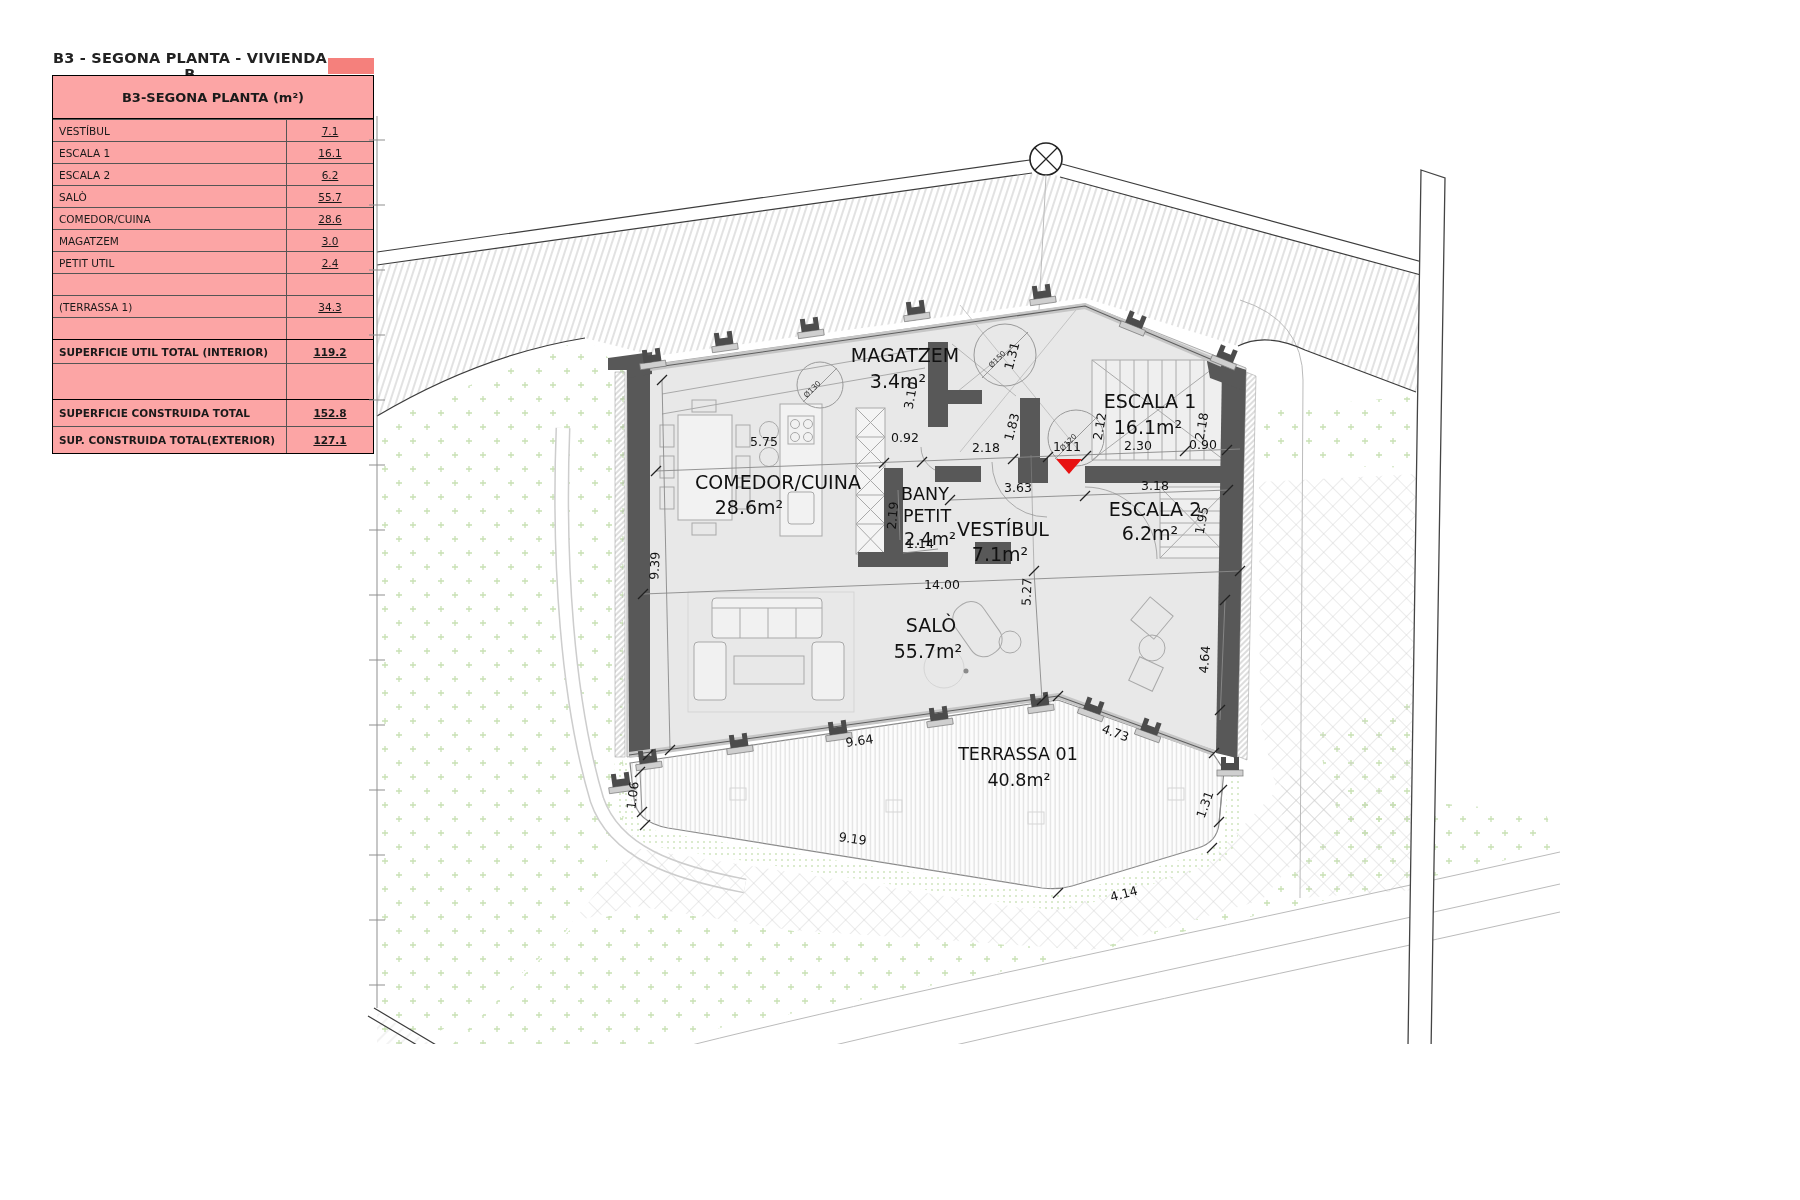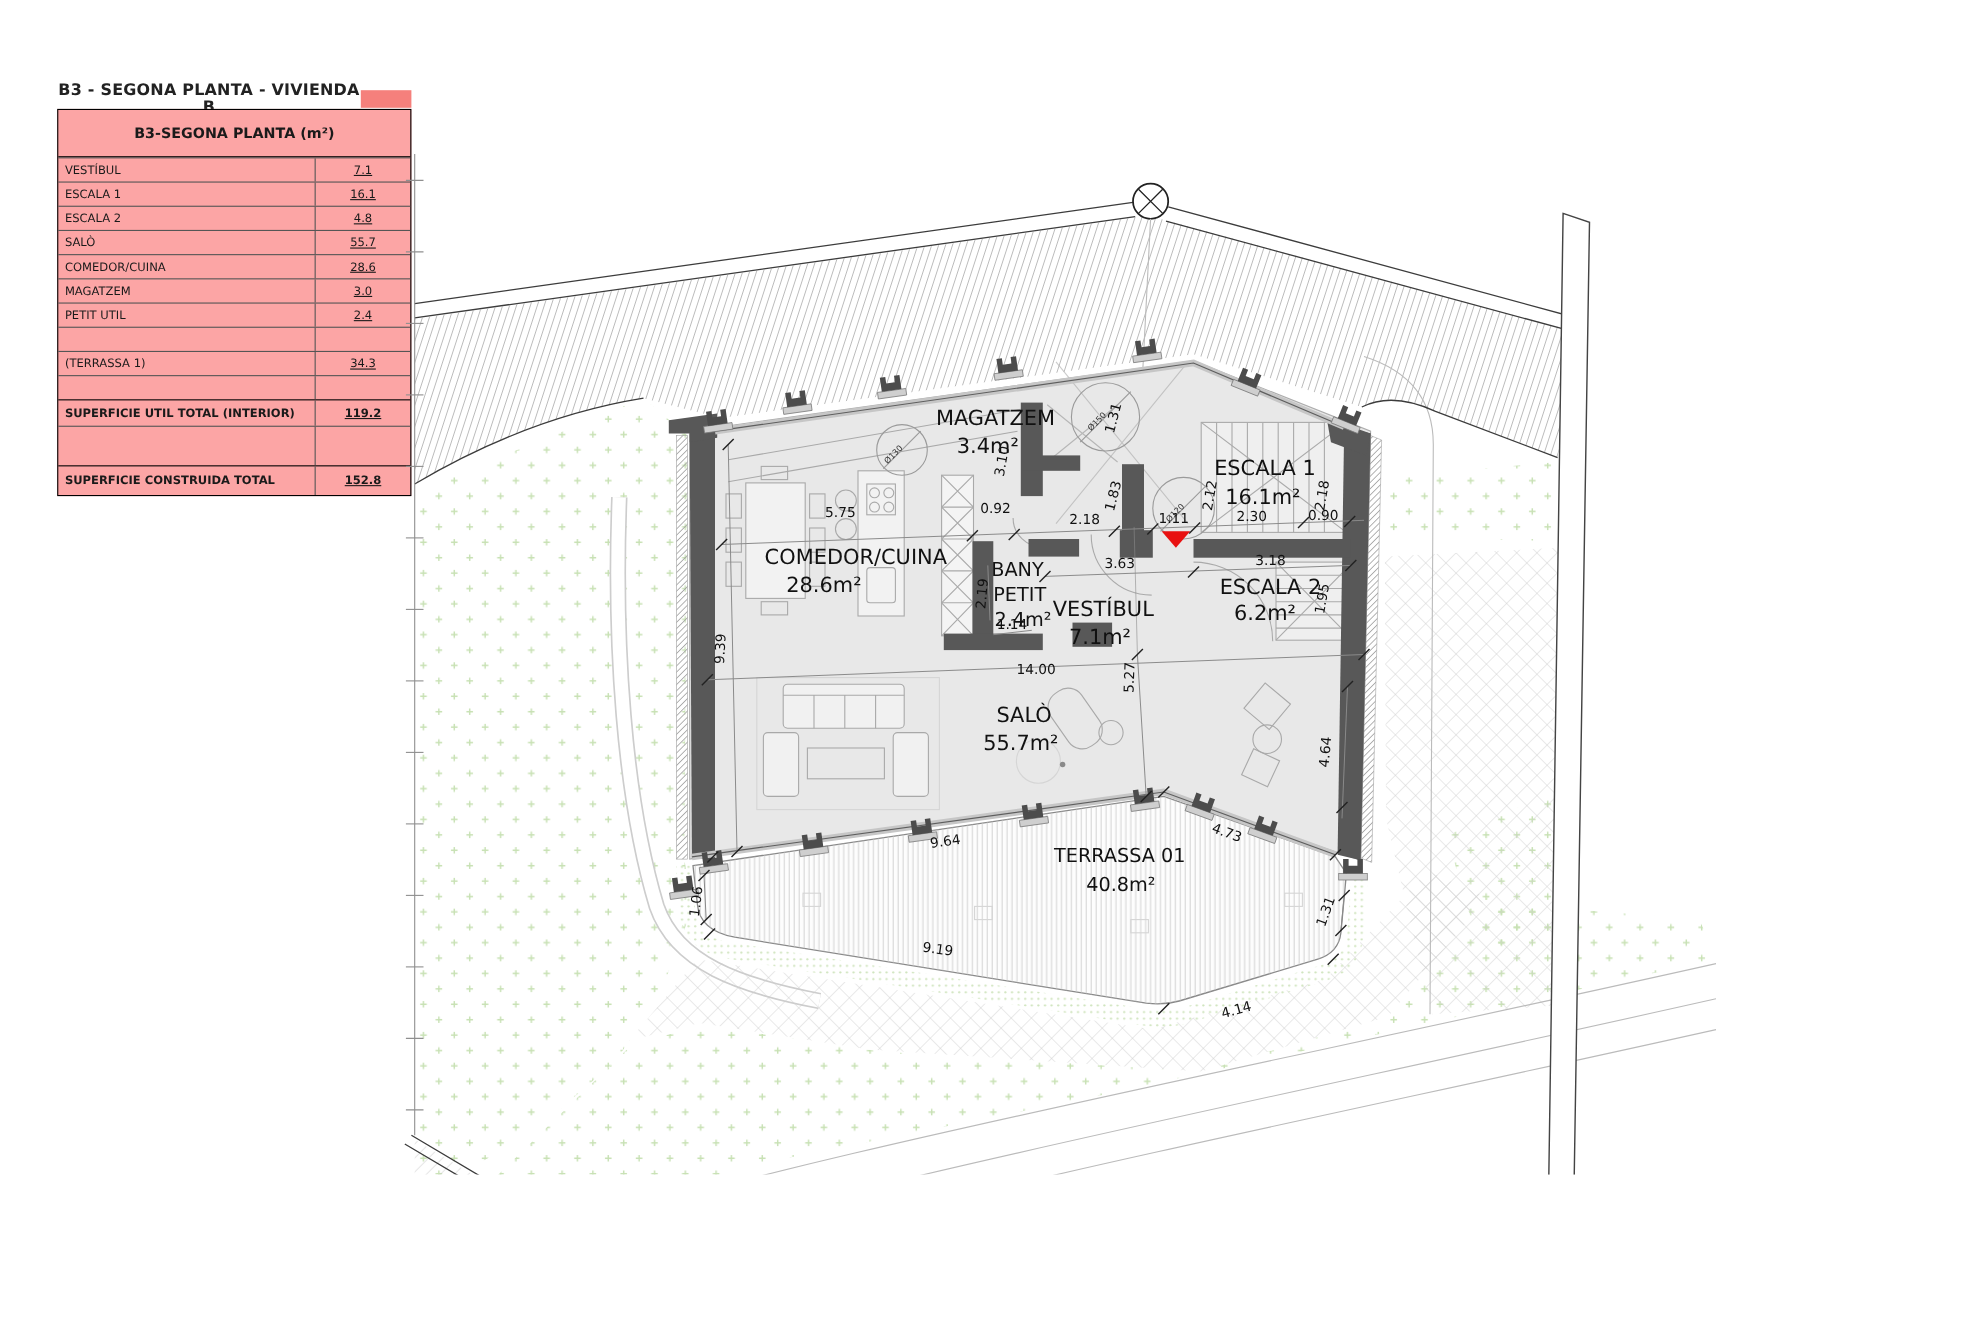--- a/index.html
+++ b/index.html
@@ -1,17 +1,17 @@
 <!DOCTYPE html>
 <html><head>
 <meta charset="utf-8">
 <style>
   html,body{margin:0;padding:0;background:#fff;}
   #sheet{position:relative;width:1800px;height:1044px;background:#fff;overflow:hidden;
-         font-family:"DejaVu Sans",sans-serif;color:#1a1a1a;margin-top:24px;}
+         font-family:"DejaVu Sans",sans-serif;color:#1a1a1a;}
   
   .title-row{position:absolute;left:52px;top:50px;width:322px;display:flex;align-items:center;}
   .title-row .ttl{flex:1;text-align:center;font-size:14.5px;font-weight:700;color:#222;letter-spacing:.2px;}
   .swatch{width:46px;height:16px;flex:0 0 46px;}
   .atable{position:absolute;left:52px;top:75px;width:322px;border:1.6px solid #000;box-sizing:border-box;background:#fca5a5;}
   .thead{height:42px;display:flex;align-items:center;justify-content:center;font-size:13px;font-weight:700;border-bottom:1.6px solid #000;}
   .trow{display:flex;align-items:stretch;border-top:.8px solid #555;font-size:10.5px;}
   .trow:first-of-type{border-top:none;}
   .trow .lab{flex:1;display:flex;align-items:center;padding-left:6px;}
   .trow .val{width:86px;flex:0 0 86px;border-left:.8px solid #555;display:flex;align-items:center;justify-content:center;text-decoration:underline;}
@@ -54,21 +54,21 @@
     <div class="trow r">
         <span class="lab">VESTÍBUL</span>
         <span class="val">7.1</span>
       </div>
     <div class="trow r">
         <span class="lab">ESCALA 1</span>
         <span class="val">16.1</span>
       </div>
     <div class="trow r">
         <span class="lab">ESCALA 2</span>
-        <span class="val">4.8</span>
+        <span class="val">6.2</span>
       </div>
     <div class="trow r">
         <span class="lab">SALÒ</span>
         <span class="val">55.7</span>
       </div>
     <div class="trow r">
         <span class="lab">COMEDOR/CUINA</span>
         <span class="val">28.6</span>
       </div>
     <div class="trow r">
@@ -95,20 +95,24 @@
         <span class="lab">SUPERFICIE UTIL TOTAL (INTERIOR)</span>
         <span class="val">119.2</span>
       </div>
     <div class="trow r-sp35">
         <span class="lab"></span>
         <span class="val"></span>
       </div>
     <div class="trow r-big r-thick">
         <span class="lab">SUPERFICIE CONSTRUIDA TOTAL</span>
         <span class="val">152.8</span>
+      </div>
+    <div class="trow r-big">
+        <span class="lab">SUP. CONSTRUIDA TOTAL(EXTERIOR)</span>
+        <span class="val">127.1</span>
       </div>
   </div>
 
 
   <svg width="1800" height="1200" viewBox="0 0 1800 1200" style="position:absolute;left:0;top:0">
     <defs>
       <pattern id="bandHatch" width="6" height="6" patternUnits="userSpaceOnUse" patternTransform="rotate(18)">
         <line x1="3" y1="-1" x2="3" y2="7" stroke="#b6b6b6" stroke-width=".8"></line>
       </pattern>
       <pattern id="hatch45" width="9" height="9" patternUnits="userSpaceOnUse" patternTransform="rotate(45)">

